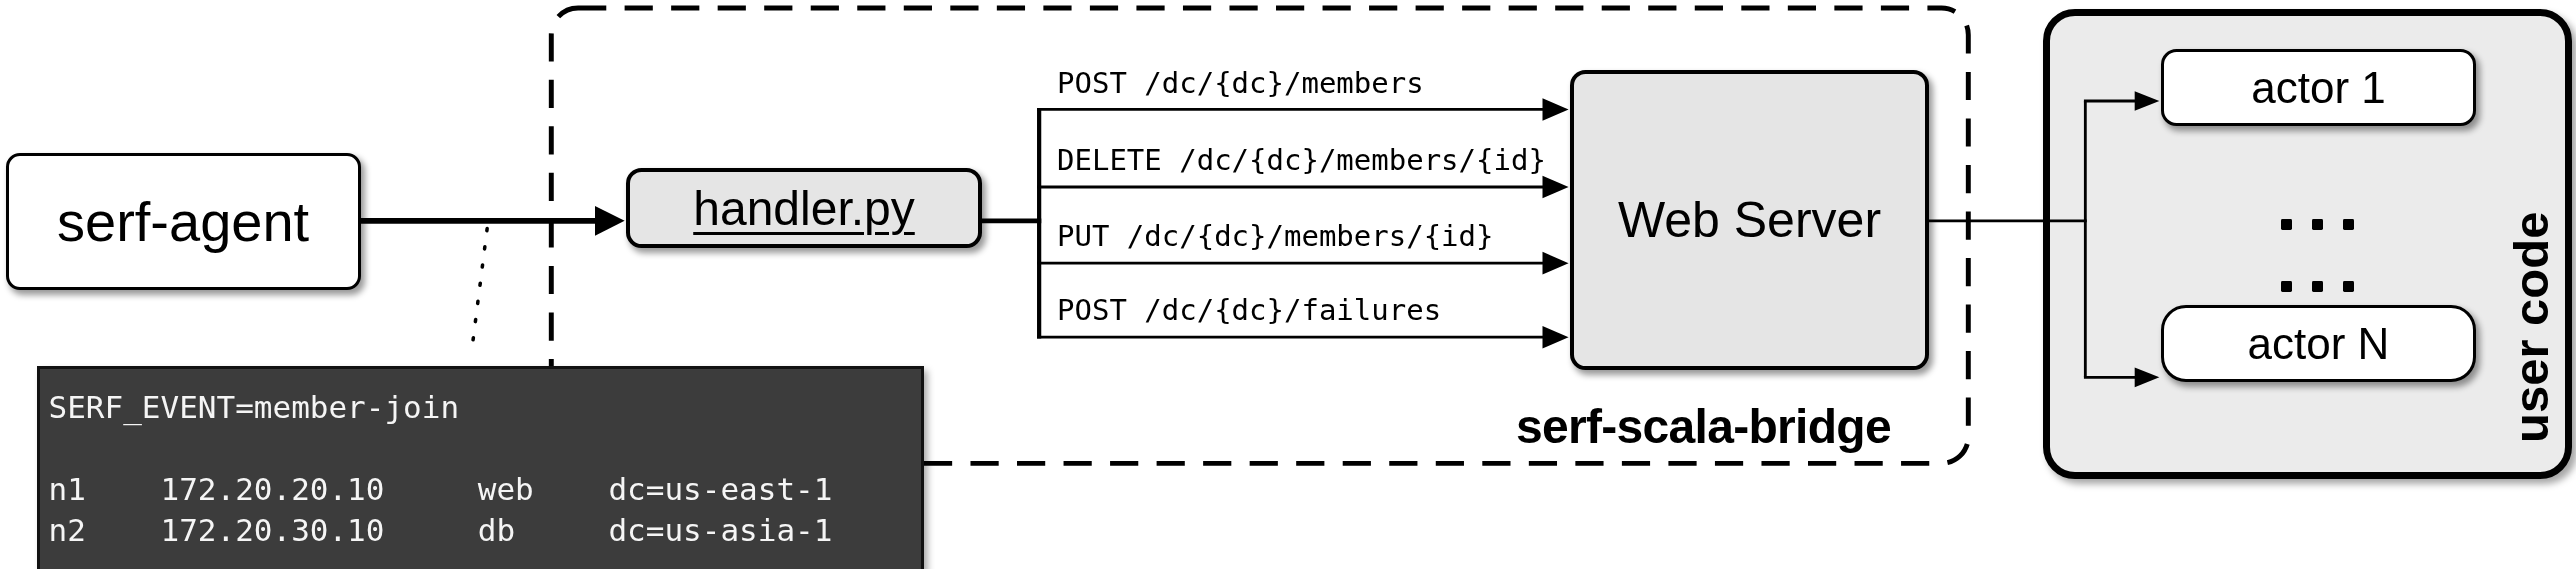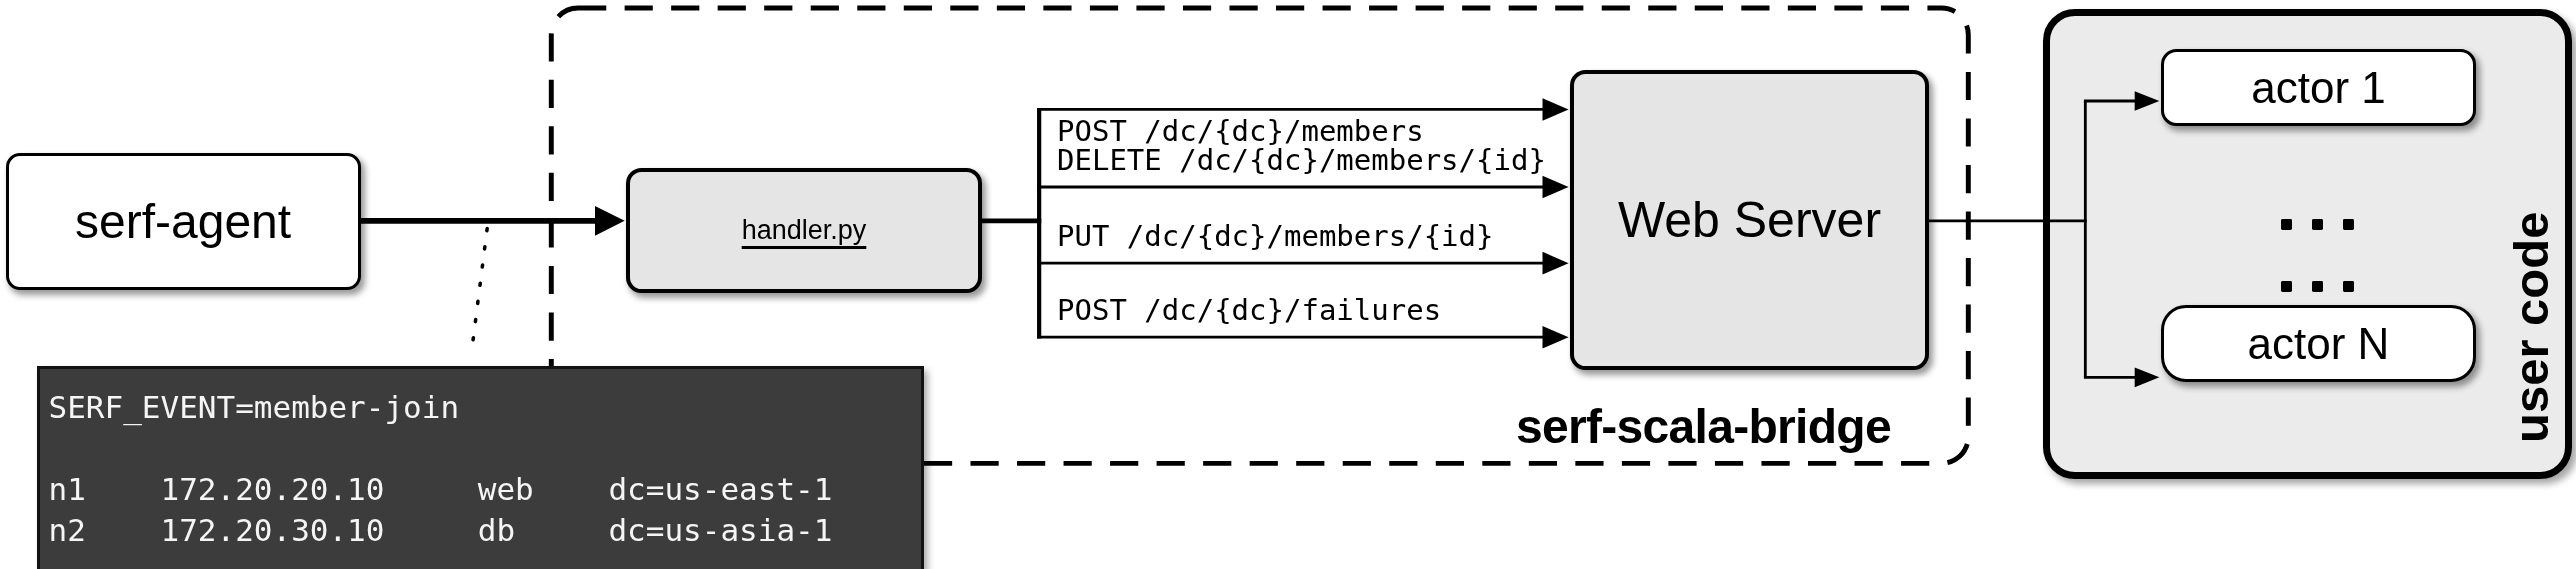--- a/index.html
+++ b/index.html
@@ -3,27 +3,27 @@
 <meta charset="utf-8">
 <style>
   html,body{margin:0;padding:0;background:#fff;}
   .canvas{position:relative;width:2576px;height:570px;background:#fff;overflow:hidden;
           font-family:"Liberation Sans",sans-serif;color:#000;}
   .layer-svg{position:absolute;left:0;top:0;z-index:2;}
   .node{position:absolute;display:flex;align-items:center;justify-content:center;
         background:#fff;border:3.5px solid #000;border-radius:14px;
         box-shadow:3.5px 4.2px 6.3px rgba(0,0,0,0.40);box-sizing:border-box;z-index:3;}
   .node.gray{background:#e5e5e5;border-width:4.2px;border-radius:15.5px;}
-  .serf-agent{left:5.6px;top:153px;width:355px;height:137px;font-size:48px;}
-  .handler{left:626px;top:168px;width:356px;height:125px;font-size:27px;}
+  .serf-agent{left:5.6px;top:153px;width:355px;height:137px;font-size:56px;}
+  .handler{left:626px;top:168px;width:356px;height:80px;font-size:48px;}
   .handler .lbl{text-decoration:underline;text-underline-offset:7px;text-decoration-thickness:2.8px;}
   .webserver{left:1570px;top:70px;width:359px;height:300px;font-size:50px;border-radius:18.3px;}
   .endpoint{position:absolute;left:1057px;z-index:3;font-family:"DejaVu Sans Mono",monospace;
             font-size:29px;white-space:pre;}
-  .ep0{top:66px;margin-top:48px;} .ep1{top:143px;} .ep2{top:219px;} .ep3{top:293px;text-align:center;}
+  .ep0{top:66px;} .ep1{top:143px;} .ep2{top:219px;} .ep3{top:293px;text-align:center;}
   .bridge-label{position:absolute;left:1516px;top:399px;width:436px;text-align:left;
                 font-size:48px;font-weight:bold;letter-spacing:-0.7px;z-index:3;}
   .user-container{position:absolute;left:2043px;top:9.2px;width:529px;height:470px;
                   background:#ebebeb;border:7px solid #000;border-radius:32px;
                   box-shadow:4.2px 5px 7px rgba(0,0,0,0.35);box-sizing:border-box;z-index:1;}
   .actor{left:2161px;width:315px;height:77px;font-size:44px;border-radius:15.5px;}
   .actor1{top:49px;} .actorN{top:305px;border-radius:25px;}
   .dots-row{position:absolute;left:2281px;width:73px;display:flex;justify-content:space-between;z-index:3;}
   .dots-row .dot{width:11.3px;height:11.3px;background:#000;border-radius:1.4px;}
   .dots1{top:219px;} .dots2{top:281px;}

